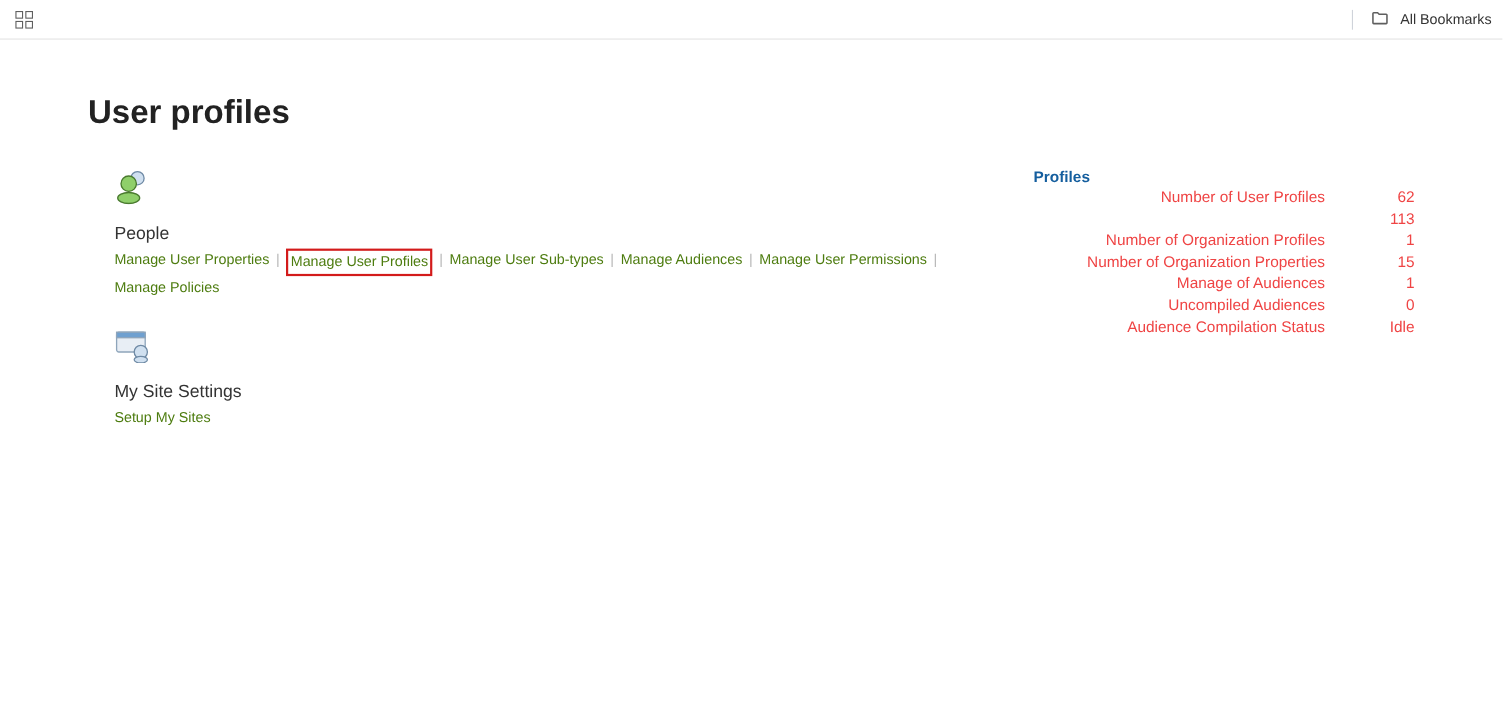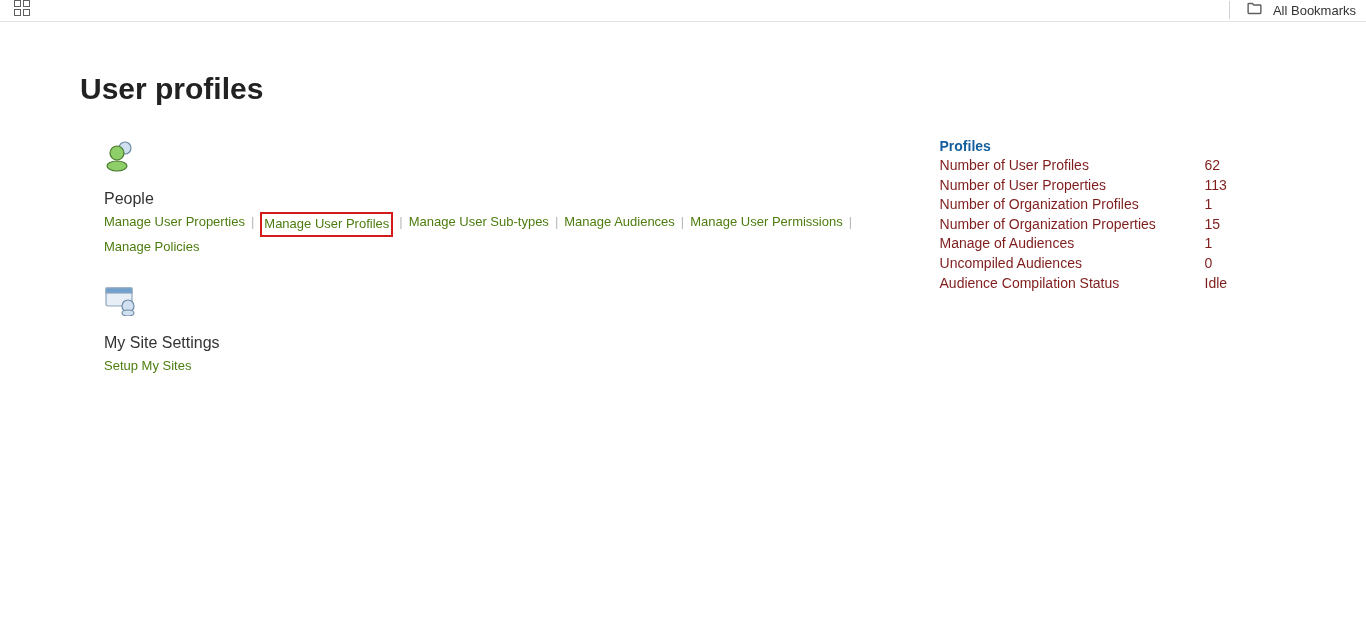--- a/index.html
+++ b/index.html
@@ -7,23 +7,23 @@
       font-family: "Segoe UI", Tahoma, Arial, sans-serif;
       font-size: 13px;
       color: #333;
       background: #fff;
       width: 1366px;
       height: 641px;
       overflow: hidden;
     }
     .top-bar {
       display: flex;
-      align-items: flex-start;
+      align-items: center;
       justify-content: space-between;
-      height: 22px;
+      height: 36px;
       border-bottom: 1px solid #e3e3e3;
       padding: 0 10px;
     }
     .top-left { display: flex; align-items: center; }
     .apps-grid {
       width: 16px;
       height: 16px;
       display: grid;
       grid-template-columns: 7px 7px;
       grid-template-rows: 7px 7px;
@@ -115,22 +115,23 @@
     .stats-header {
       color: #145e9e;
       font-weight: 700;
       font-size: 14px;
       margin-bottom: 2px;
       margin-top: 2px;
     }
     .stat-row {
       display: flex;
       font-size: 14px;
-      color: #7f1d1d;
+      color: #ef4444;
       line-height: 1.4;
+      text-align: right;
     }
     .stat-label { width: 265px; }
     .stat-val { flex: 1; }
   </style>
 </head>
 <body>
 
 <div class="top-bar">
   <div class="top-left">
     <div class="apps-grid">
@@ -208,21 +209,20 @@
       </div>
 
       <div class="right-col">
         <div class="stats-header">Profiles</div>
 
         <div class="stat-row">
           <div class="stat-label">Number of User Profiles</div>
           <div class="stat-val">62</div>
         </div>
         <div class="stat-row">
-          <div class="stat-label">Number of User Properties</div>
           <div class="stat-val">113</div>
         </div>
         <div class="stat-row">
           <div class="stat-label">Number of Organization Profiles</div>
           <div class="stat-val">1</div>
         </div>
         <div class="stat-row">
           <div class="stat-label">Number of Organization Properties</div>
           <div class="stat-val">15</div>
         </div>

